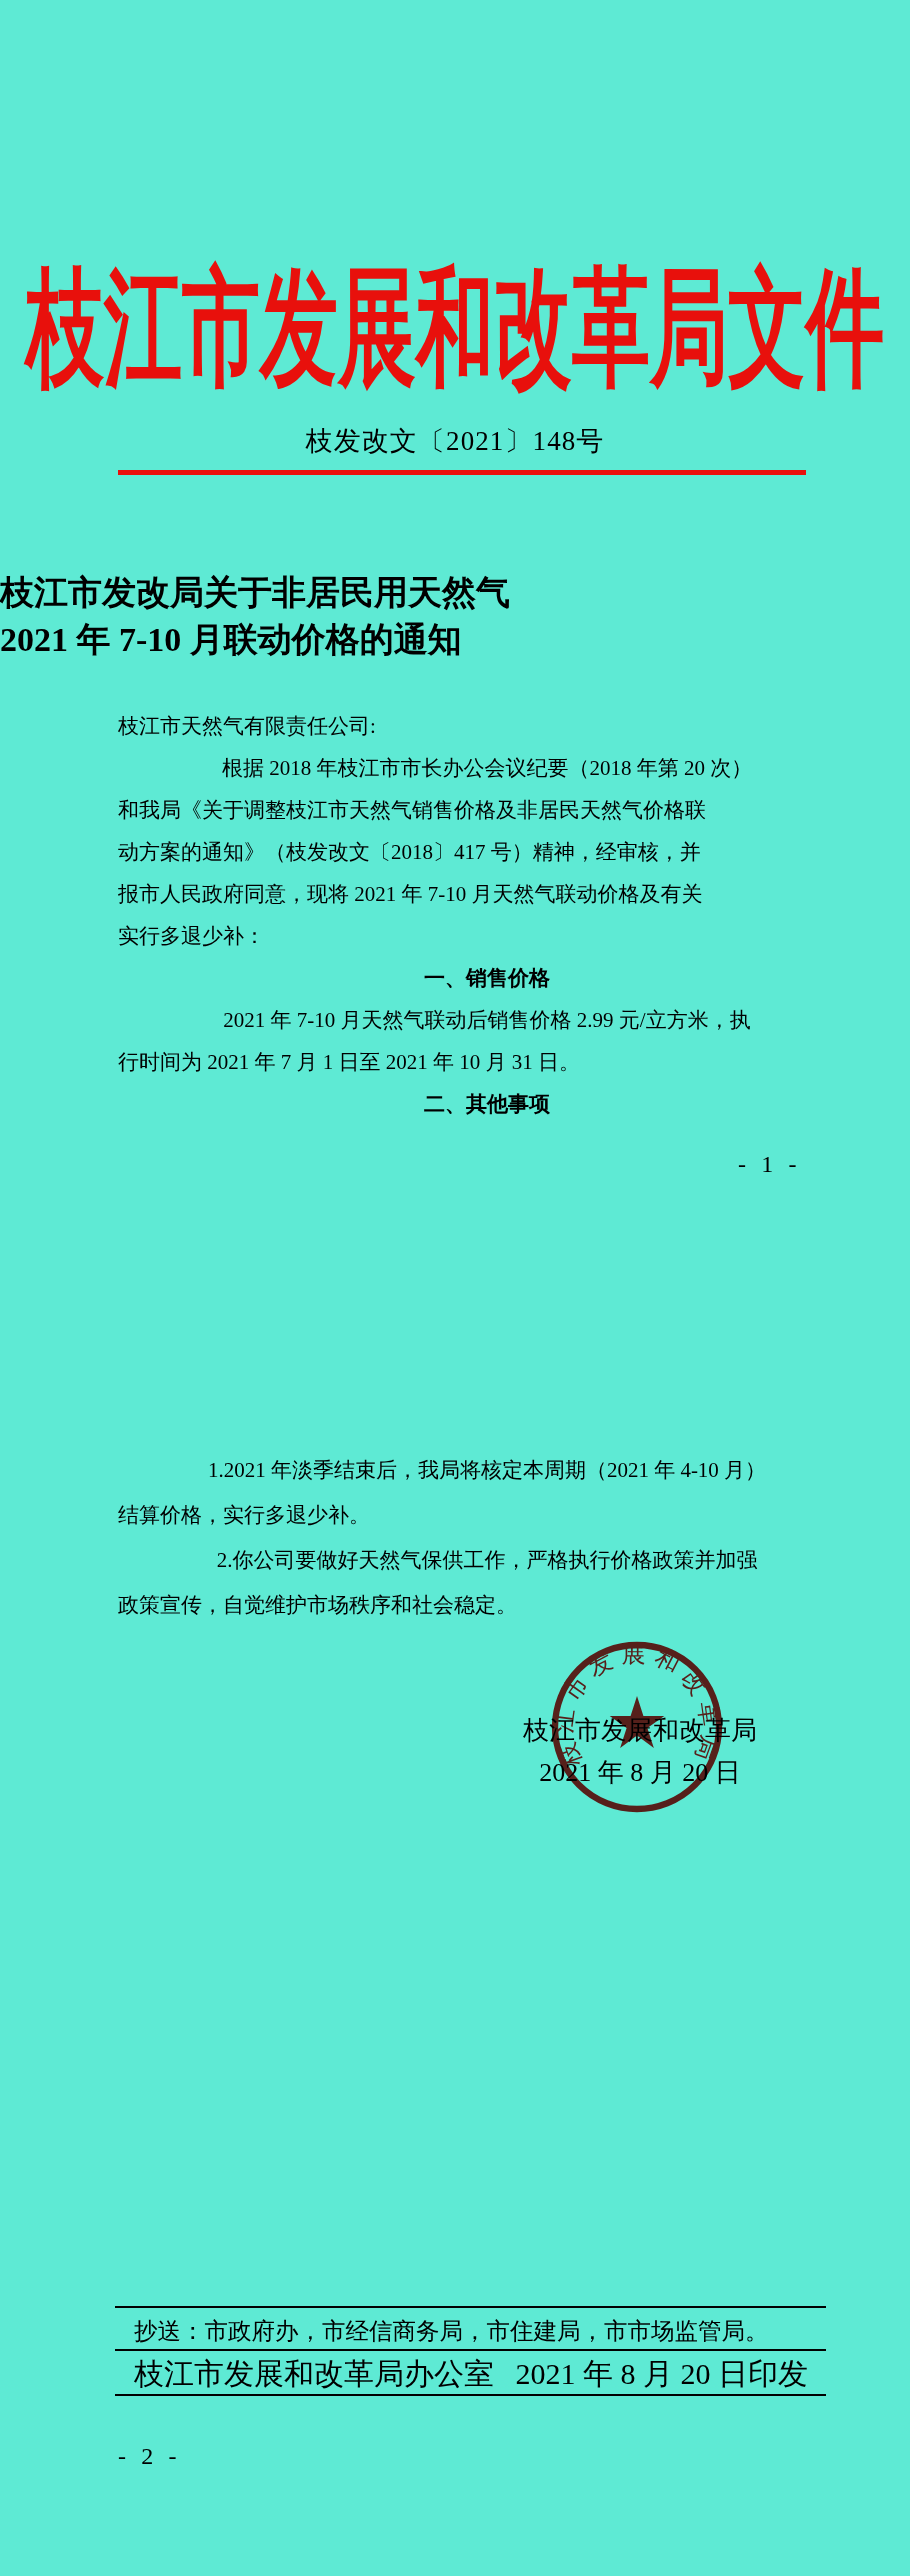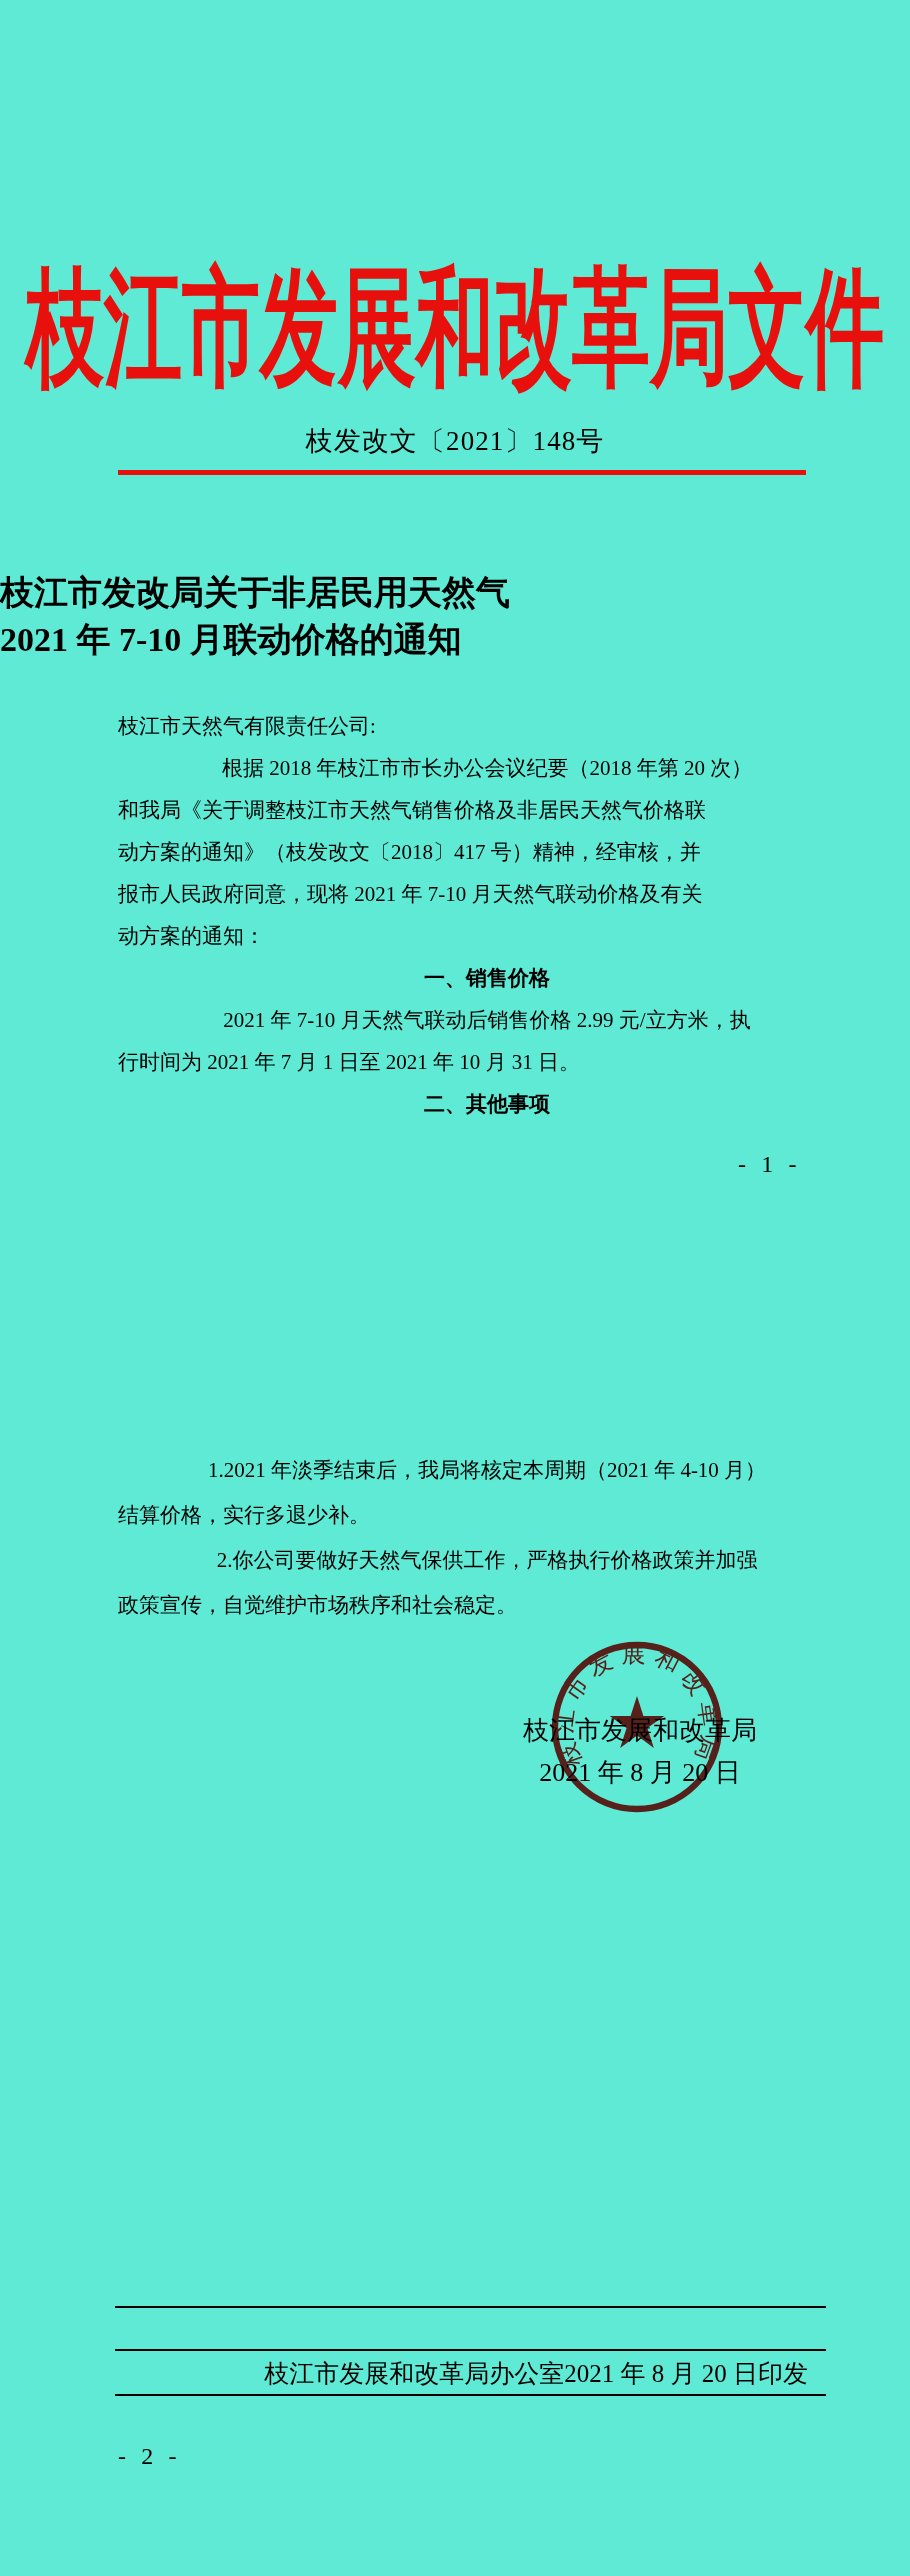--- a/index.html
+++ b/index.html
@@ -102,22 +102,22 @@
     position: absolute;
     top: 2317px; left: 134px;
     font-size: 23.5px;
     line-height: 29px;
     white-space: nowrap;
   }
   .issuer-row {
     position: absolute;
     top: 2359px; left: 134px; width: 674px;
     display: flex;
-    justify-content: flex-end;
-    font-size: 25px;
+    justify-content: space-between;
+    font-size: 30px;
     line-height: 29px;
     white-space: nowrap;
   }
   .pageno2 {
     position: absolute;
     top: 2443px; left: 118px;
     font-size: 24px;
     line-height: 27.5px;
     letter-spacing: 4.6px;
   }
@@ -137,21 +137,21 @@
     <div>枝江市发改局关于非居民用天然气</div>
     <div>2021 年 7-10 月联动价格的通知</div>
   </div>
 
   <div class="body1">
     <div class="bl">枝江市天然气有限责任公司:</div>
     <div class="bl ind">根据 2018 年枝江市市长办公会议纪要（2018 年第 20 次）</div>
     <div class="bl">和我局《关于调整枝江市天然气销售价格及非居民天然气价格联</div>
     <div class="bl">动方案的通知》（枝发改文〔2018〕417 号）精神，经审核，并</div>
     <div class="bl">报市人民政府同意，现将 2021 年 7-10 月天然气联动价格及有关</div>
-    <div class="bl">动方案的通知：</div>
+    <div class="bl">实行多退少补：</div>
     <div class="bl ind bold">一、销售价格</div>
     <div class="bl ind">2021 年 7-10 月天然气联动后销售价格 2.99 元/立方米，执</div>
     <div class="bl">行时间为 2021 年 7 月 1 日至 2021 年 10 月 31 日。</div>
     <div class="bl ind bold">二、其他事项</div>
   </div>
 
   <div class="pageno1">- 1 -</div>
 
   <div class="body2">
     <div class="bl ind">1.2021 年淡季结束后，我局将核定本周期（2021 年 4-10 月）</div>
@@ -169,20 +169,21 @@
     <circle cx="150" cy="150" r="143" fill="none" stroke="#e8100c" stroke-width="11"></circle>
     <polygon fill="#e8100c" points="150,96 161.2,130.6 197.6,130.6 168.1,151.9 179.4,186.5 150,165 120.6,186.5 131.9,151.9 102.4,130.6 138.8,130.6"></polygon>
     <path id="sealArc" d="M 63.4 222.6 A 113 113 0 1 1 236.6 222.6" fill="none"></path>
     <text font-size="42" fill="#e8100c" letter-spacing="12" font-family="Liberation Serif, DejaVu Serif, serif">
       <textPath href="#sealArc" startOffset="50%" text-anchor="middle">枝江市发展和改革局</textPath>
     </text>
   </svg>
 
   <div class="fline a"></div>
 
+  <div class="cc">抄送：市政府办，市经信商务局，市住建局，市市场监管局。</div>
 
   <div class="fline b"></div>
 
   <div class="issuer-row">
     <span>枝江市发展和改革局办公室</span>
     <span>2021 年 8 月 20 日印发</span>
   </div>
 
   <div class="fline c"></div>
 

